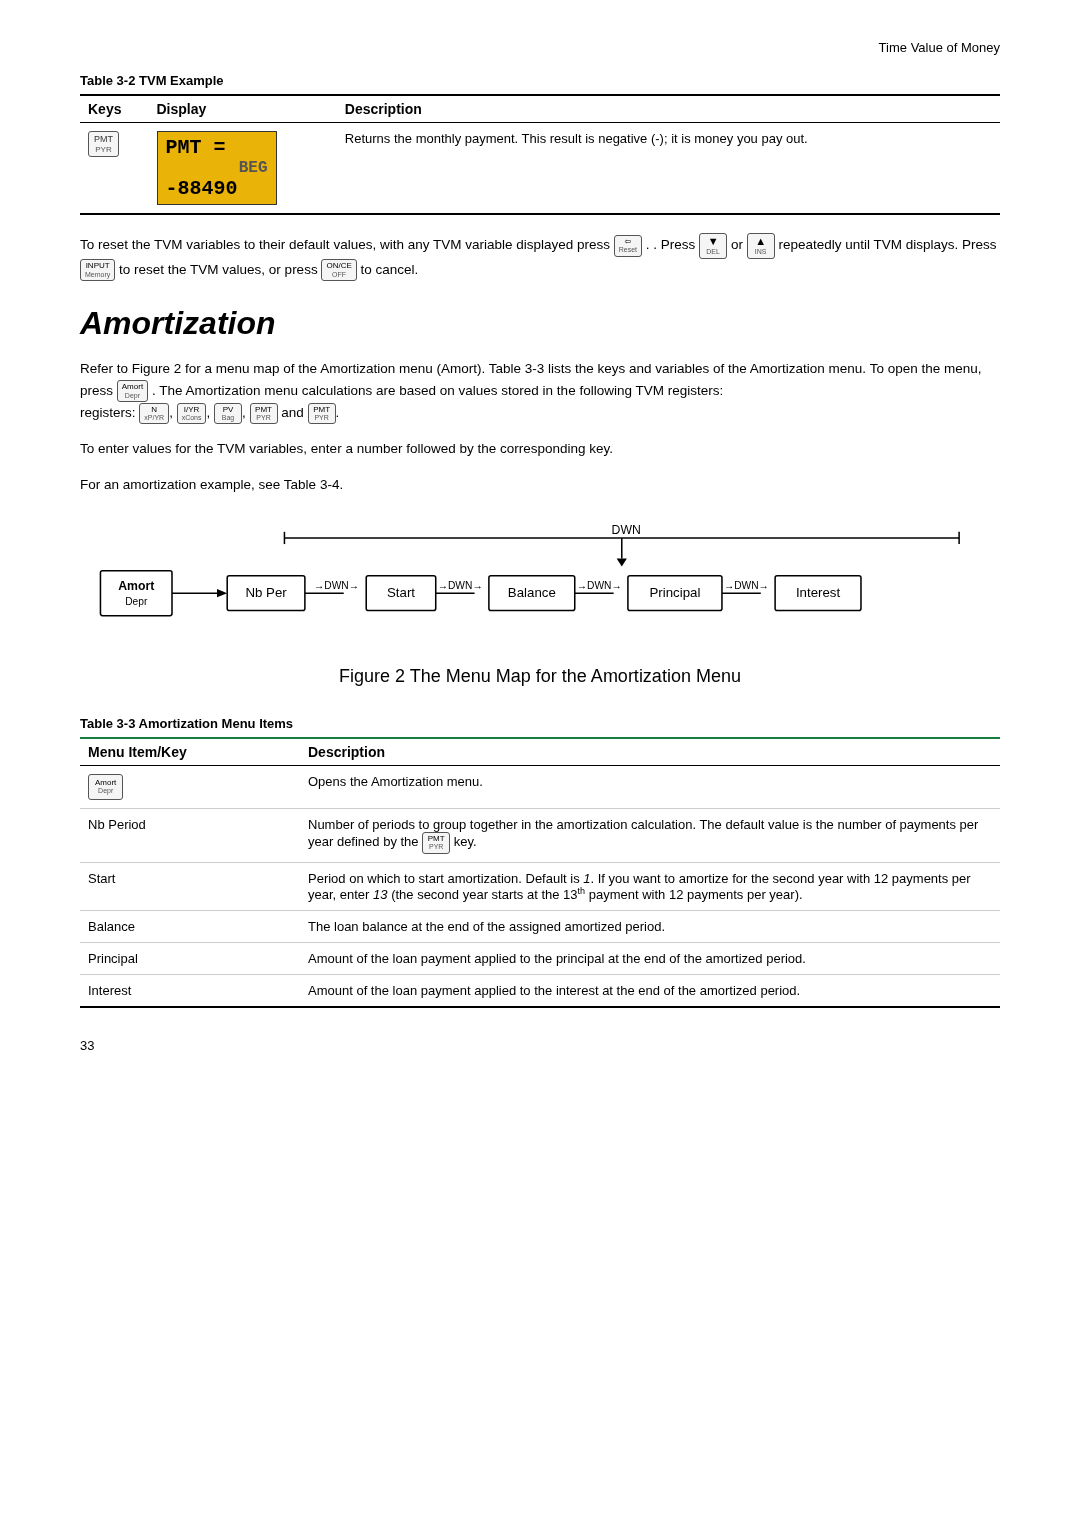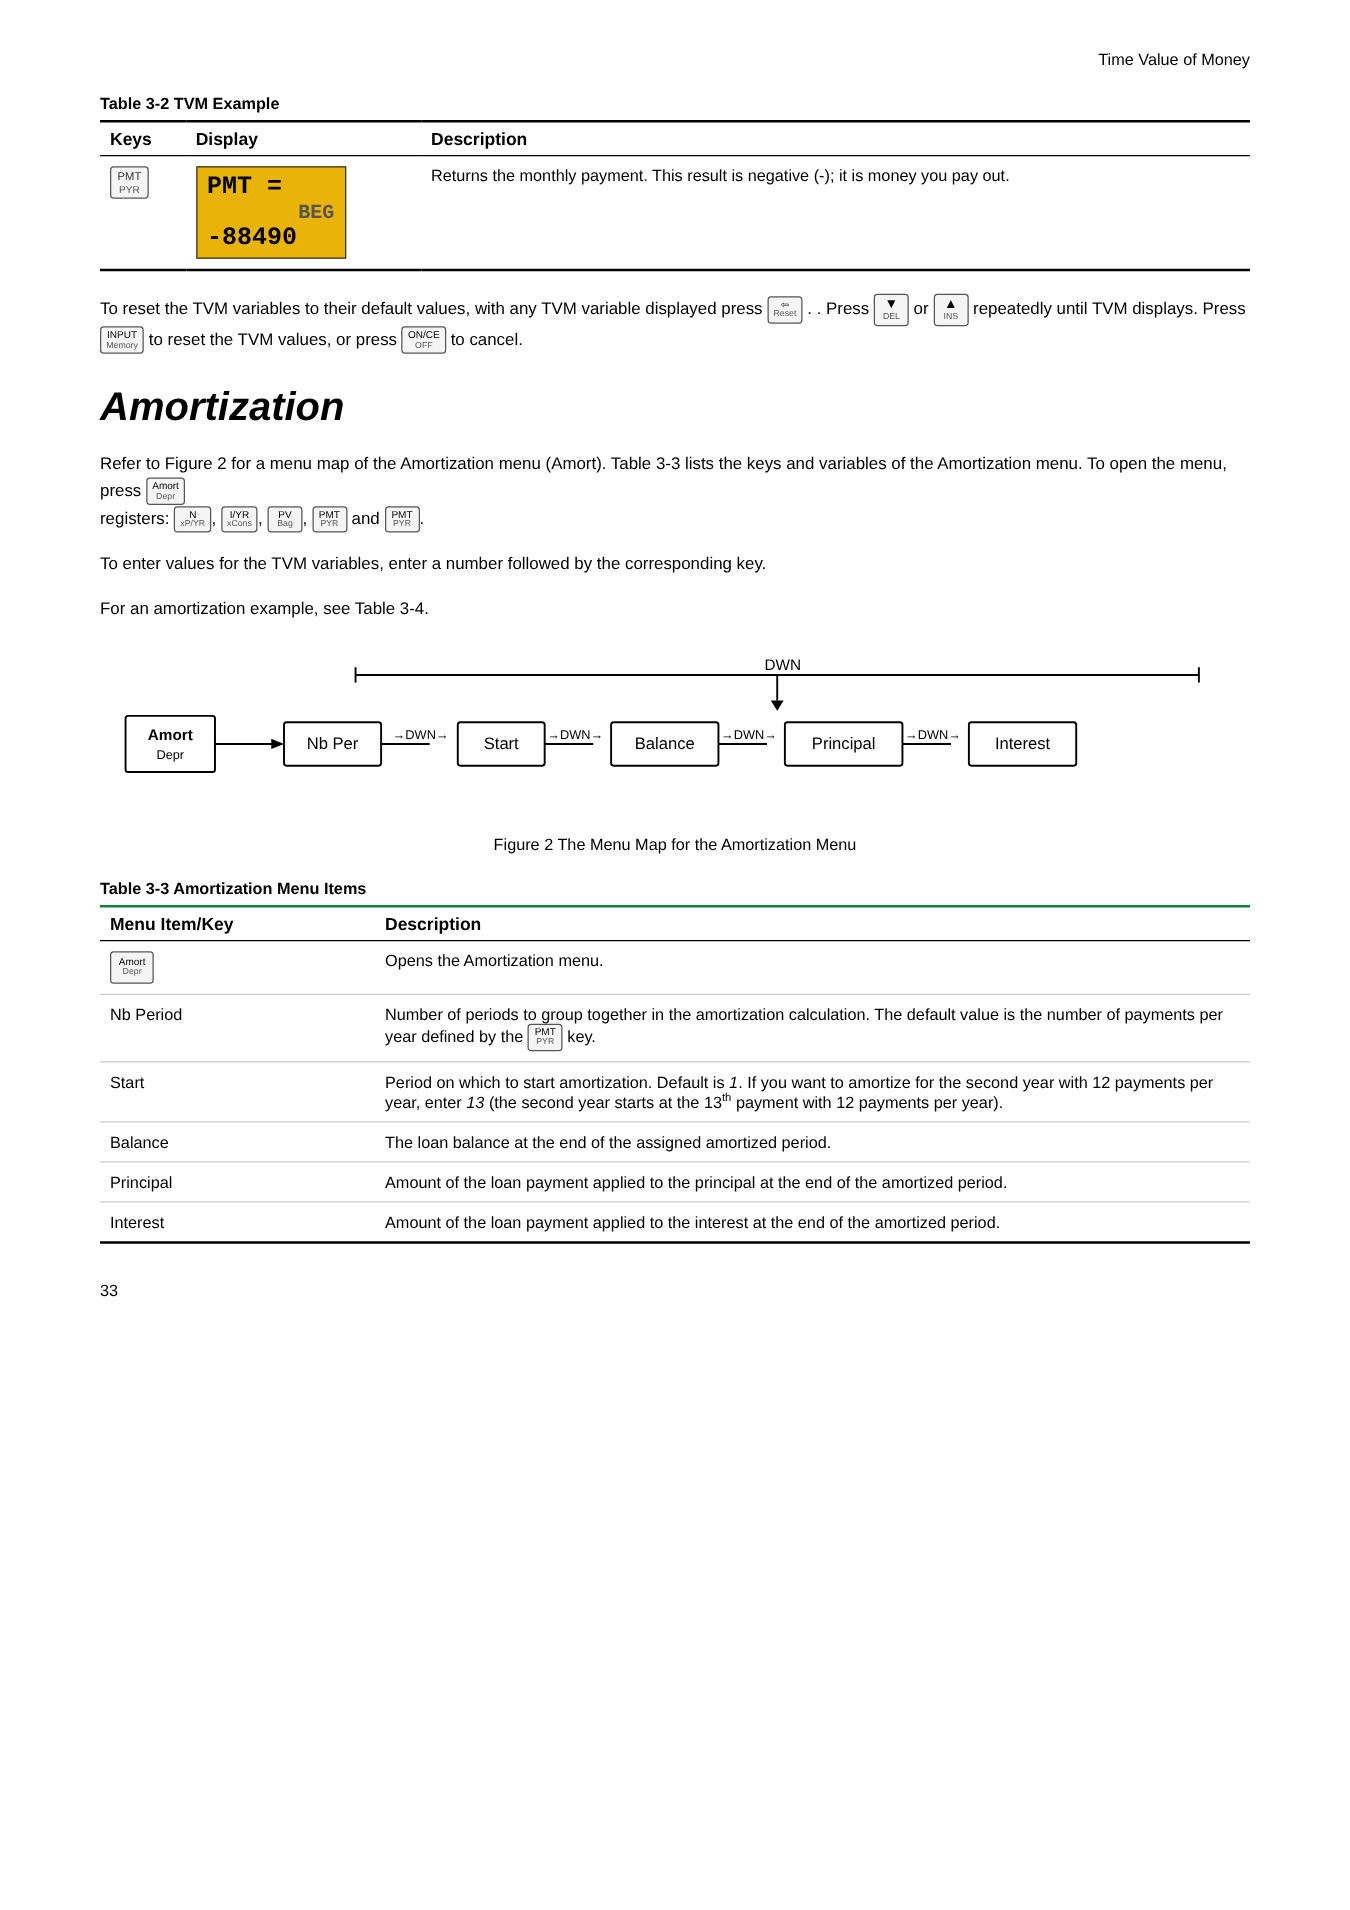--- a/index.html
+++ b/index.html
@@ -15,21 +15,20 @@
     .page-header {
       text-align: right;
       font-size: 13px;
       margin-bottom: 18px;
       color: #000;
     }
     .table-title {
       font-size: 13px;
       font-weight: bold;
       margin-bottom: 6px;
-      margin-top: 20px;
     }
     table.main-table {
       width: 100%;
       border-collapse: collapse;
       margin-bottom: 18px;
     }
     table.main-table th {
       border-top: 2px solid #000;
       border-bottom: 1px solid #000;
       padding: 5px 8px;
@@ -124,22 +123,22 @@
       margin: 20px 0 10px 0;
       height: 140px;
     }
     .flowchart svg {
       width: 100%;
       height: 140px;
     }
 
     .figure-caption {
       text-align: center;
-      font-size: 13px;
-      margin-bottom: 2px;
+      font-size: 18px;
+      margin-bottom: 29px;
       color: #000;
     }
 
     
     table.menu-table {
       width: 100%;
       border-collapse: collapse;
       margin-bottom: 10px;
     }
     table.menu-table th {
@@ -242,20 +241,21 @@
 </div>
 
 <h1 class="section-title">Amortization</h1>
 
 <div class="paragraph">
   <span>Refer to Figure 2 for a menu map of the Amortization menu (Amort). Table 3-3 lists the keys and variables of the Amortization menu. To open the menu, press</span>
   <span class="inline-key">
     <span class="top">Amort</span>
     <span class="bot">Depr</span>
   </span>
+  <span>. The Amortization menu calculations are based on values stored in the following TVM registers:</span>
   <br>
   registers:
   <span class="inline-key">
     <span class="top">N</span>
     <span class="bot">xP/YR</span>
   </span>,
   <span class="inline-key">
     <span class="top">I/YR</span>
     <span class="bot">xCons</span>
   </span>,

